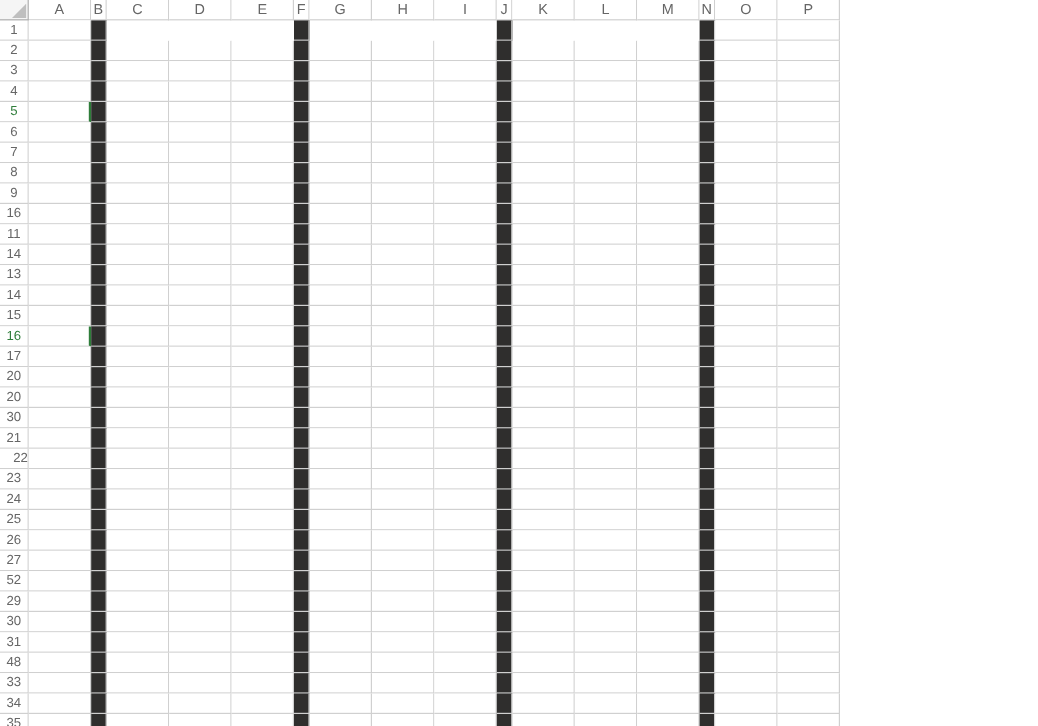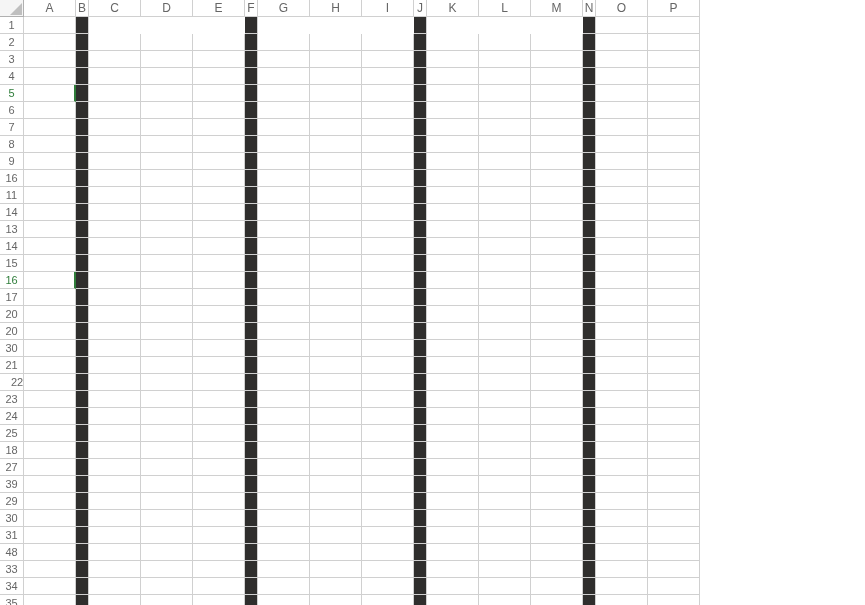--- a/index.html
+++ b/index.html
@@ -507,21 +507,21 @@
     <div class="cell" style="grid-area: 26 / 8;"></div>
     <div class="cell" style="grid-area: 26 / 9;"></div>
     <div class="cell" style="grid-area: 26 / 10;"></div>
     <div class="cell dark" style="grid-area: 26 / 11;"></div>
     <div class="cell" style="grid-area: 26 / 12;"></div>
     <div class="cell" style="grid-area: 26 / 13;"></div>
     <div class="cell" style="grid-area: 26 / 14;"></div>
     <div class="cell dark" style="grid-area: 26 / 15;"></div>
     <div class="cell" style="grid-area: 26 / 16;"></div>
     <div class="cell" style="grid-area: 26 / 17;"></div>
-    <div class="rowhdr" style="grid-area: 27 / 1;">18</div>
+    <div class="rowhdr" style="grid-area: 27 / 1;">26</div>
     <div class="cell" style="grid-area: 27 / 2;"></div>
     <div class="cell dark" style="grid-area: 27 / 3;"></div>
     <div class="cell" style="grid-area: 27 / 4;"></div>
     <div class="cell" style="grid-area: 27 / 5;"></div>
     <div class="cell" style="grid-area: 27 / 6;"></div>
     <div class="cell dark" style="grid-area: 27 / 7;"></div>
     <div class="cell" style="grid-area: 27 / 8;"></div>
     <div class="cell" style="grid-area: 27 / 9;"></div>
     <div class="cell" style="grid-area: 27 / 10;"></div>
     <div class="cell dark" style="grid-area: 27 / 11;"></div>
@@ -541,21 +541,21 @@
     <div class="cell" style="grid-area: 28 / 8;"></div>
     <div class="cell" style="grid-area: 28 / 9;"></div>
     <div class="cell" style="grid-area: 28 / 10;"></div>
     <div class="cell dark" style="grid-area: 28 / 11;"></div>
     <div class="cell" style="grid-area: 28 / 12;"></div>
     <div class="cell" style="grid-area: 28 / 13;"></div>
     <div class="cell" style="grid-area: 28 / 14;"></div>
     <div class="cell dark" style="grid-area: 28 / 15;"></div>
     <div class="cell" style="grid-area: 28 / 16;"></div>
     <div class="cell" style="grid-area: 28 / 17;"></div>
-    <div class="rowhdr" style="grid-area: 29 / 1;">39</div>
+    <div class="rowhdr" style="grid-area: 29 / 1;">52</div>
     <div class="cell" style="grid-area: 29 / 2;"></div>
     <div class="cell dark" style="grid-area: 29 / 3;"></div>
     <div class="cell" style="grid-area: 29 / 4;"></div>
     <div class="cell" style="grid-area: 29 / 5;"></div>
     <div class="cell" style="grid-area: 29 / 6;"></div>
     <div class="cell dark" style="grid-area: 29 / 7;"></div>
     <div class="cell" style="grid-area: 29 / 8;"></div>
     <div class="cell" style="grid-area: 29 / 9;"></div>
     <div class="cell" style="grid-area: 29 / 10;"></div>
     <div class="cell dark" style="grid-area: 29 / 11;"></div>

